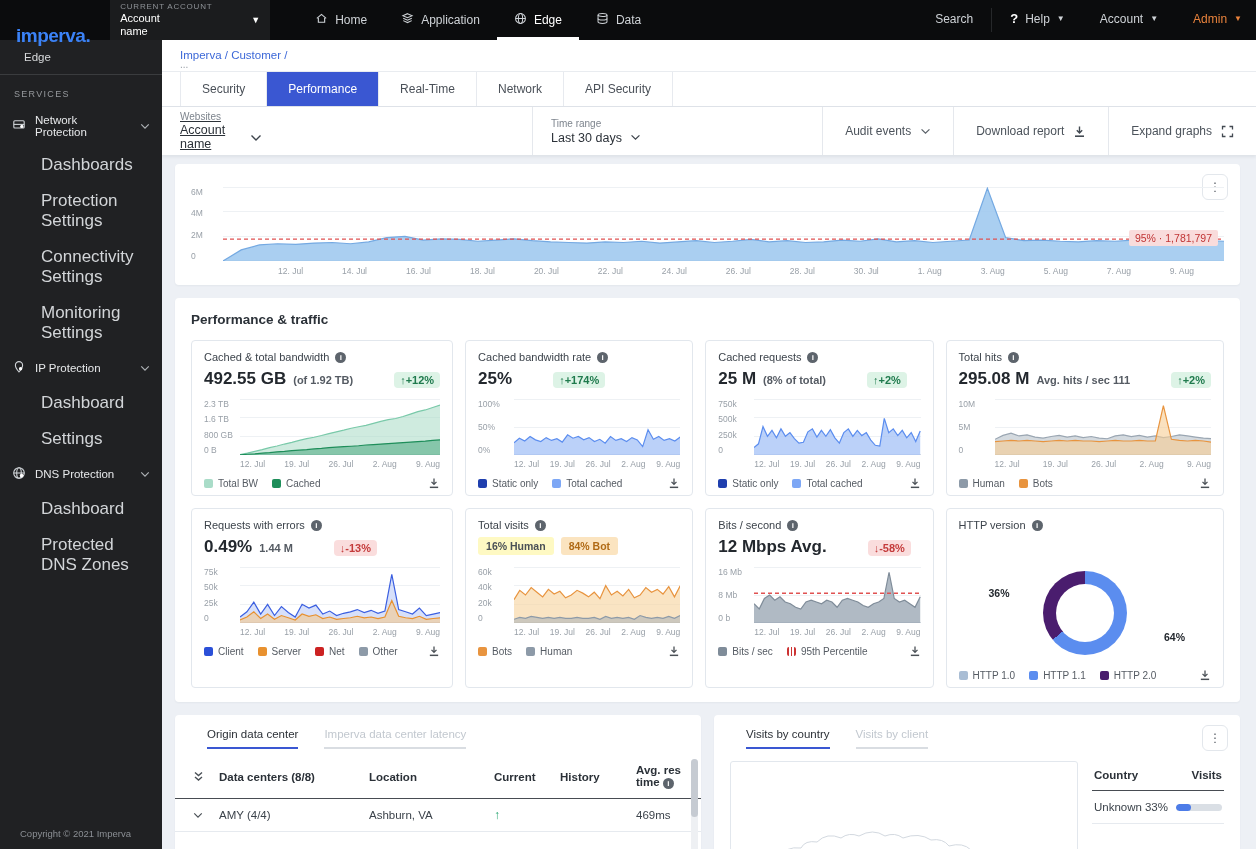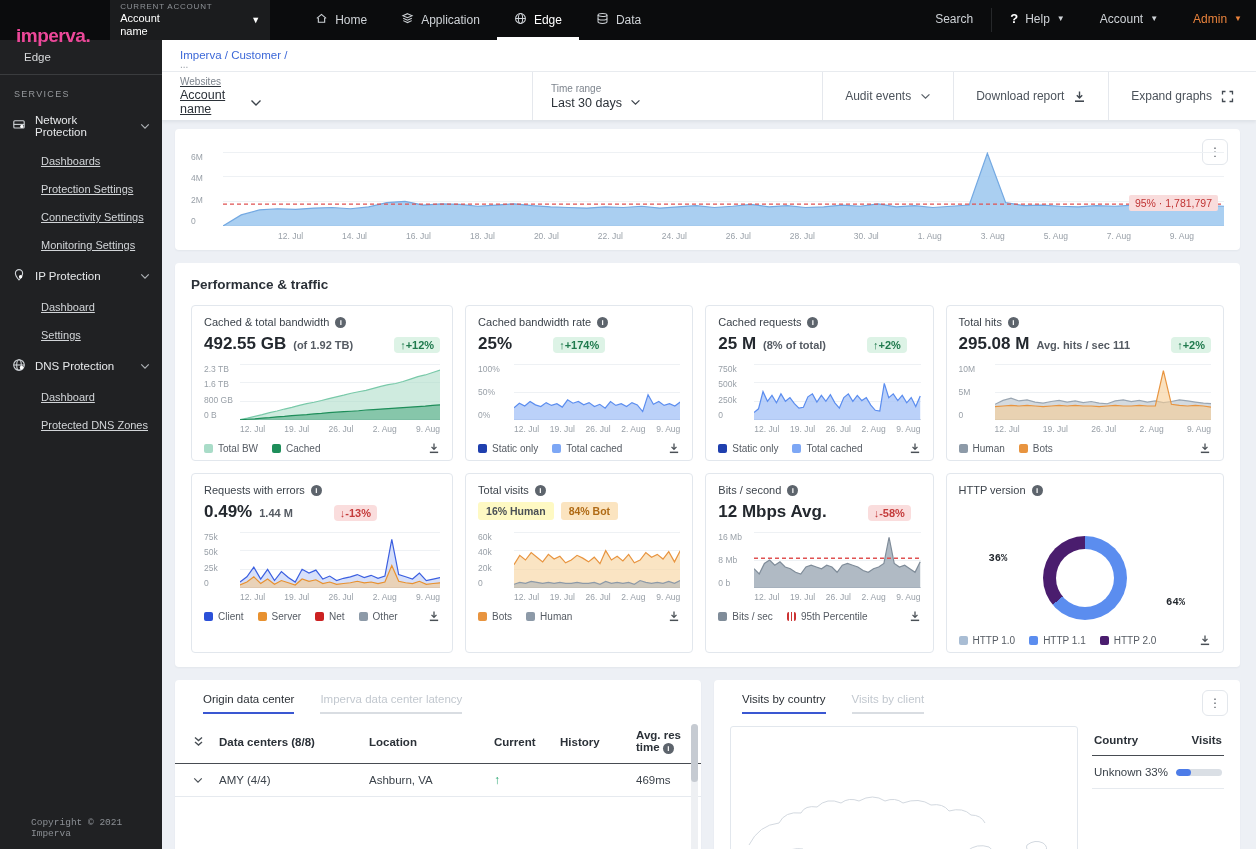--- a/index.html
+++ b/index.html
@@ -1,21 +1,21 @@
 <!DOCTYPE html>
 <html><head>
 <meta charset="utf-8">
 <style>
   * { box-sizing: border-box; margin: 0; padding: 0; }
   html,body { width:1256px; height:849px; overflow:hidden; }
   body { font-family:"Liberation Sans", sans-serif; background:#edf0f5; color:#2b3138; }
 
   
   .navbar { position:fixed; top:0; left:0; right:0; height:40px; background:#0b0c0d; display:flex; align-items:stretch; z-index:30; }
-  .logo { display:flex; align-items:center; padding:0 20px 0 16px; color:#ec4899; font-size:19px; font-weight:bold; letter-spacing:-0.5px;margin-top:32px; }
+  .logo { display:flex; align-items:center; padding:0 20px 0 16px; color:#3b82f6; font-size:19px; font-weight:bold; letter-spacing:-0.5px;margin-top:32px; }
   .logo i { font-style:normal; font-size:19px; }
   .cur-acct { width:160px; background:#1b1c1e; display:flex; align-items:center; padding:0 10px; gap:14px; cursor:pointer; }
   .cur-acct .txt { flex:1; overflow:hidden; }
   .cur-acct .lbl { font-size:8px; letter-spacing:.8px; color:#8e9297; }
   .cur-acct .val { font-size:11px; color:#fff; line-height:1.15; margin-top:1px; width:60px; }
   .cur-acct .arr { color:#fff; font-size:9px; }
   .nav-items { display:flex; margin-left:28px; }
   .nav-item { display:flex; align-items:center; gap:7px; padding:0 17px; font-size:12px; color:#cfd3d7; cursor:pointer; border-bottom:3px solid transparent; padding-top:3px; }
   .nav-item.active { color:#fff; border-bottom-color:#fff; }
   .nav-right { margin-left:auto; display:flex; align-items:stretch; }
@@ -23,22 +23,22 @@
   .nav-sep { width:1px; background:#26282a; margin:8px 4px; }
   .admin { color:#e8823c !important; }
 
   
   .sidebar { position:fixed; top:40px; left:0; bottom:0; width:162px; background:#202123; color:#d7d9db; z-index:20; }
   .sb-edge { display:flex; align-items:center; gap:10px; height:34px; padding:0 14px; font-size:11.5px; cursor:pointer; }
   .sb-div { height:1px; background:#3a3c3e; }
   .sb-services { padding:14px 14px 6px; font-size:9px; letter-spacing:1.3px; color:#96999d; }
   .sb-group { display:flex; align-items:center; gap:9px; padding:9px 12px 9px 12px; font-size:11.5px; color:#e6e8ea; cursor:pointer; }
   .sb-group .chev { margin-left:auto; }
-  .sb-sub { display:block; padding:8px 10px 8px 41px; font-size:11px; color:#d2d5d8; cursor:pointer;text-decoration:underline; }
-  .sb-copy { position:absolute; bottom:10px; left:31px; font-size:9.5px; color:#8b8f94;font-family:Liberation Mono, monospace; }
+  .sb-sub { display:block; padding:8px 10px 8px 41px; font-size:17px; color:#d2d5d8; cursor:pointer; }
+  .sb-copy { position:absolute; bottom:10px; left:20px; font-size:9.5px; color:#8b8f94; }
 
   
   .main { position:absolute; left:162px; top:40px; right:0; bottom:0; overflow:hidden; background:#edf0f5; }
   .crumb-bar { background:#fff; padding:9px 18px 3px; border-bottom:1px solid #e9ecf0; }
   .crumb { color:#3c68d8; font-size:11.5px; cursor:pointer; }
   .crumb-more { color:#9aa0a8; font-size:10px; line-height:7px; }
   .tabs-row { background:#fff; display:flex; padding-left:18px; border-bottom:1px solid #dfe3e9; }
   .ptab { padding:10px 21px; font-size:12px; color:#4a5058; border-right:1px solid #e7eaef; cursor:pointer; }
   .ptab:first-child { border-left:1px solid #e7eaef; }
   .ptab.active { background:#3a57d2; color:#fff; }
@@ -88,26 +88,26 @@
   .mc-plot { flex:1; height:56px; position:relative; }
   .mc-x { margin-left:36px; display:flex; justify-content:space-between; font-size:8.5px; color:#99a0a8; padding-top:4px; }
   .m-legend { display:flex; align-items:center; gap:14px; margin-top:8px; font-size:10px; color:#555b63; }
   .sw { width:9px; height:9px; border-radius:2px; display:inline-block; margin-right:5px; vertical-align:-1px; }
   .dl { margin-left:auto; cursor:pointer; display:flex; }
   .info { width:11px; height:11px; border-radius:50%; background:#5d646c; color:#fff; font-size:8px; font-weight:bold; display:inline-flex; align-items:center; justify-content:center; flex:none; }
   
   .donut-wrap { position:relative; height:96px; margin-top:8px; display:flex; align-items:center; justify-content:center; }
   .donut { width:84px; height:84px; border-radius:50%; position:relative; }
   .donut .hole { position:absolute; inset:13px; background:#fff; border-radius:50%; }
-  .d-lab { position:absolute; font-size:10.5px; font-weight:bold; color:#23282e;font-family:Liberation Mono, monospace; }
+  .d-lab { position:absolute; font-size:10.5px; font-weight:bold; color:#23282e; }
 
   
   .bottom-row { display:grid; grid-template-columns:1fr 1fr; gap:13px; }
   .panel { padding:13px 0 0; position:relative; height:260px; overflow:hidden; }
-  .panel-pad { padding:0 16px;margin-left:12px; }
+  .panel-pad { padding:0 32px; }
   .ptabs { display:flex; gap:26px; }
   .ptabs .t { font-size:11.5px; padding-bottom:7px; border-bottom:2px solid transparent; cursor:pointer; }
   .ptabs .t.on { color:#2c3137; border-bottom-color:#3a57d2; }
   .ptabs .t.off { color:#c2c8cf; border-bottom-color:#d9dde2; }
   table.dc { width:100%; border-collapse:collapse; font-size:11.5px; margin-top:6px; }
   table.dc th { text-align:left; font-weight:bold; color:#2b3138; padding:9px 6px; border-bottom:1.5px solid #474c52; }
   table.dc td { padding:9px 6px; border-bottom:1px solid #e6eaef; color:#3c434b; }
   table.dc .c0 { width:38px; padding-left:18px; color:#5a6168; }
   table.dc .c1 { width:150px; }
   table.dc .c2 { width:125px; }
@@ -267,20 +267,27 @@
       <a class="sb-sub">Protected DNS Zones</a>
     </div>
   <div class="sb-copy">Copyright © 2021 Imperva</div>
 </aside>
 
 <main class="main">
   <div class="crumb-bar">
     <div class="crumb">Imperva / Customer /</div>
     <div class="crumb-more">...</div>
   </div>
+  <div class="tabs-row" id="page-tabs">
+      <div class="ptab">Security</div>
+      <div class="ptab active">Performance</div>
+      <div class="ptab">Real-Time</div>
+      <div class="ptab">Network</div>
+      <div class="ptab">API Security</div>
+    </div>
 
   <div class="filter-bar">
     <div class="f-block f-web">
       <div class="f-lbl">Websites</div>
       <div class="f-val">
           <span class="v">Account name</span>
           <span class="chev">
             <svg width="12" height="8" viewBox="0 0 12 8">
               <path d="M1.5 1.5 6 6l4.5-4.5" fill="none" stroke="#3c434b" stroke-width="1.4"></path>
             </svg>

